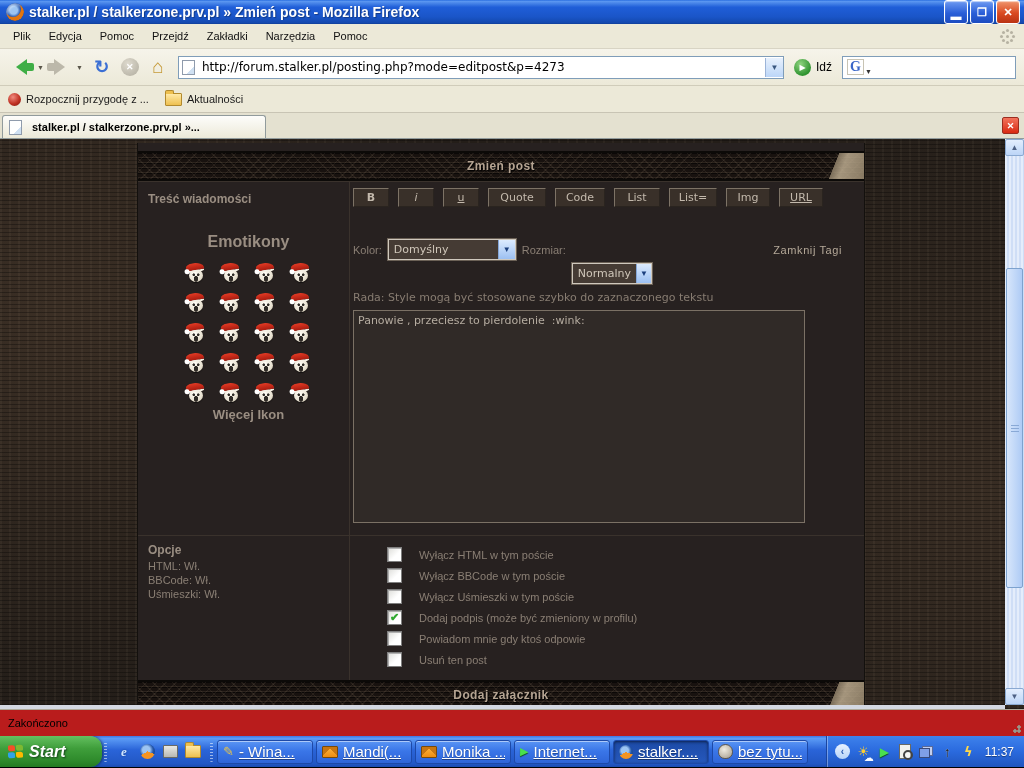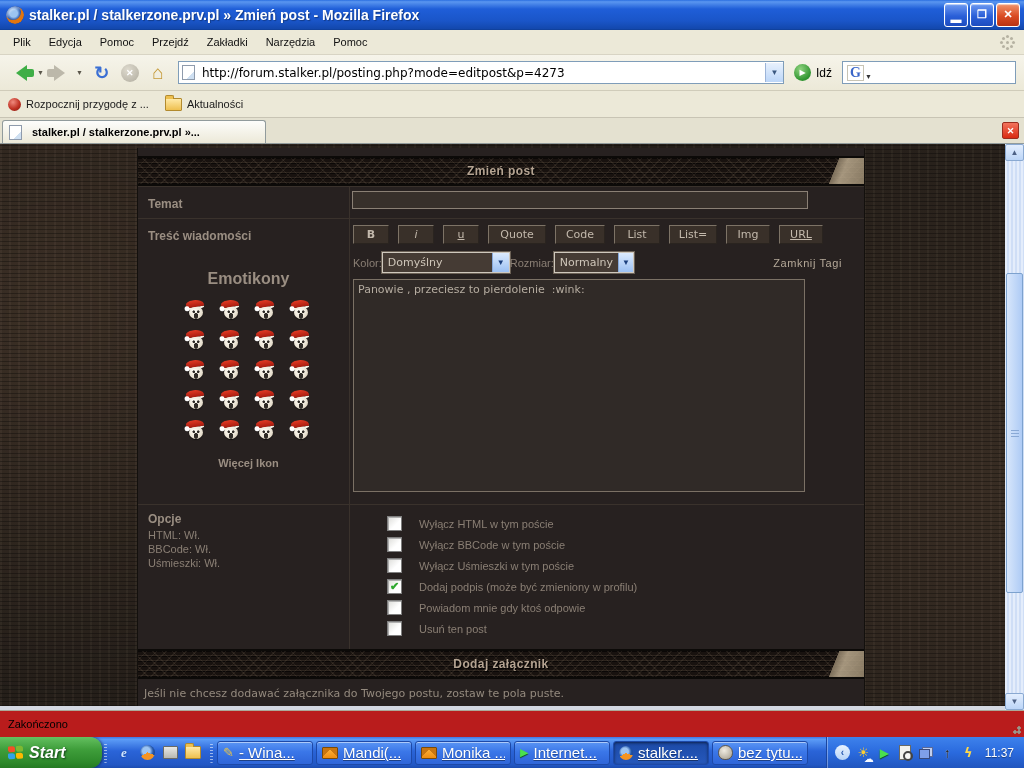--- a/index.html
+++ b/index.html
@@ -1,20 +1,20 @@
 <!DOCTYPE html>
 <html><head>
 <meta charset="utf-8">
 <style>
   html,body{margin:0;padding:0;}
   body{width:1024px;height:768px;overflow:hidden;font-family:"Liberation Sans",sans-serif;background:#000;}
   .col{display:flex;flex-direction:column;width:1024px;height:768px;}
 
   
-  .titlebar{height:30px;display:flex;align-items:center;padding:0 4px 0 6px;
+  .titlebar{height:24px;display:flex;align-items:center;padding:0 4px 0 6px;
     background:linear-gradient(180deg,#2a6ee0 0%,#5a96f0 6%,#1f5ed8 30%,#1a55c8 70%,#1348ad 96%,#0e3c92 100%);}
   .ff-ico{width:18px;height:18px;border-radius:50%;flex:0 0 auto;margin-right:5px;
     background:radial-gradient(circle at 42% 40%,#9cc4f2 0 26%,#2b5bb0 45%,#1b3f86 60%),#1b3f86;
     box-shadow:inset -2px -3px 0 1px #e2750f, inset 2px 3px 2px rgba(255,255,255,.35);}
   .title-text{color:#fff;font-weight:bold;font-size:14px;text-shadow:1px 1px 1px #123a86;flex:1;
     white-space:nowrap;overflow:hidden;}
   .winbtns{display:flex;gap:2px;}
   .wb{width:22px;height:22px;border-radius:3px;border:1px solid #fff;display:flex;align-items:center;justify-content:center;
     color:#fff;font-size:11px;font-weight:bold;box-shadow:inset 0 1px 1px rgba(255,255,255,.6);}
   .wb.min,.wb.res{background:linear-gradient(180deg,#6f9bf2,#2a5fd8 55%,#1c4cc0);}
@@ -102,37 +102,37 @@
   .santa .face{position:absolute;left:3px;top:6px;width:14px;height:13px;border-radius:50%;
     background:
       radial-gradient(circle at 34% 44%,#2e2a26 0 1px,transparent 1.6px),
       radial-gradient(circle at 66% 44%,#2e2a26 0 1px,transparent 1.6px),
       radial-gradient(ellipse at 50% 76%,#2e2a26 0 1.8px,transparent 2.4px),
       radial-gradient(circle at 38% 32%,#fffdf6,#e9e2d2 60%,#c2b8a2);
     box-shadow:0 1px 1px rgba(0,0,0,.55);}
   .santa .hat{position:absolute;left:0;top:0;width:18px;height:7px;background:linear-gradient(#e23a24,#a81c10);
     border-radius:55% 85% 30% 30%;transform:rotate(-9deg);border-bottom:2px solid #f4efe4;z-index:2;}
   .santa .hat::after{content:"";position:absolute;left:-2px;bottom:-3px;width:5px;height:5px;border-radius:50%;background:#fff;}
-  .more-icons{font-size:11px;font-weight:bold;color:#9a8e82;text-align:center;margin-top:16px;}
+  .more-icons{font-size:13px;font-weight:bold;color:#9a8e82;text-align:center;margin-top:3px;}
 
   .field-pad{padding:6px 8px 8px 3px;}
   .bb-row{display:flex;gap:9px;align-items:center;}
   .bb-btn{height:19px;background:#393029;border:1px solid;border-color:#7d7366 #2a241f #2a241f #7d7366;color:#c3b9ac;
     font-size:11px;font-family:"DejaVu Sans",sans-serif;display:flex;align-items:center;justify-content:center;padding:0 6px;box-sizing:border-box;}
   .bb-b{min-width:36px;font-weight:bold;}
   .bb-i{min-width:36px;font-style:italic;}
   .bb-u{min-width:36px;text-decoration:underline;}
   .bb-quote{min-width:58px;}.bb-code{min-width:50px;}.bb-list{min-width:46px;}.bb-liste{min-width:48px;}.bb-img{min-width:44px;}
   .bb-url{min-width:44px;text-decoration:underline;}
-  .fmt-row{display:flex;align-items:center;margin-top:8px;}
+  .fmt-row{display:flex;align-items:center;margin-top:8px;gap:6px;}
   .xpselect{display:inline-flex;align-items:center;height:19px;background:#453b34;border:1px solid #cfc8bd;box-shadow:0 0 0 1px #6b6156;}
   .xpselect .val{font-size:11px;color:#cfc6b9;padding:0 5px;font-family:"DejaVu Sans",sans-serif;}
   .xpselect .drop{width:16px;height:100%;margin-left:auto;background:linear-gradient(180deg,#dcebfe,#9cc0f2);border-left:1px solid #86a7d8;
     display:flex;align-items:center;justify-content:center;color:#1b3f7d;font-size:8px;font-weight:bold;}
-  .sel-color{width:126px;text-align:right;}.sel-size{width:78px;}
+  .sel-color{width:126px;text-align:right;}.sel-size{width:78px;margin-top:48px;}
   .close-tags{margin-left:auto;margin-right:14px;font-size:11px;color:#b4a898;letter-spacing:.6px;}
   .hint{margin-top:7px;font-size:11px;color:#877c71;font-family:"DejaVu Sans",sans-serif;}
   .msgarea{margin-top:6px;width:452px;height:213px;background:#302a27;border:1px solid #7b7165;color:#b5aca0;
     font-size:11px;font-family:"DejaVu Sans",sans-serif;padding:3px 4px;resize:none;box-sizing:border-box;}
 
   .opt-left .lbl{margin-bottom:2px;}
   .opt-lines{line-height:14px;}
   .opt-checks{padding:8px 0 10px 37px;}
   .chk-row{display:flex;align-items:center;height:21px;gap:17px;}
   .xpcheck{width:13px;height:13px;background:linear-gradient(135deg,#dcdcd8,#fff 60%);border:1px solid #7f7f7f;
@@ -284,26 +284,20 @@
     <span class="tab-close">✕</span>
   </div>
 
   <div class="viewport">
     <div class="content">
 
       <div class="band first">
         <span class="band-title">Zmień post</span>
       </div>
 
-      <div class="row">
-        <div class="col-label"><span class="lbl">Temat</span></div>
-        <div class="col-field">
-          <input class="temat-input" style="">
-        </div>
-      </div>
 
       <div class="row">
         <div class="col-label">
           <span class="lbl">Treść wiadomości</span>
           <div class="emo-title">Emotikony</div>
           <div class="emo-grid">
             <span class="santa">
                 <span class="face"></span>
                 <span class="hat"></span>
               </span>
@@ -404,20 +398,21 @@
               <span class="val">Domyślny</span>
               <span class="drop">▼</span>
             </span>
             <span class="sm">Rozmiar:</span>
             <span class="xpselect sel-size">
               <span class="val">Normalny</span>
               <span class="drop">▼</span>
             </span>
             <span class="close-tags">Zamknij Tagi</span>
           </div>
+          <div class="hint">Rada: Style mogą być stosowane szybko do zaznaczonego tekstu</div>
           <textarea class="msgarea" style="">Panowie , przeciesz to pierdolenie  :wink:</textarea>
         </div>
       </div>
 
       <div class="row">
         <div class="col-label opt-left">
           <div class="lbl">Opcje</div>
           <div class="sm opt-lines">HTML: Wł.</div>
           <div class="sm opt-lines">BBCode: Wł.</div>
           <div class="sm opt-lines">Uśmieszki: Wł.</div>

